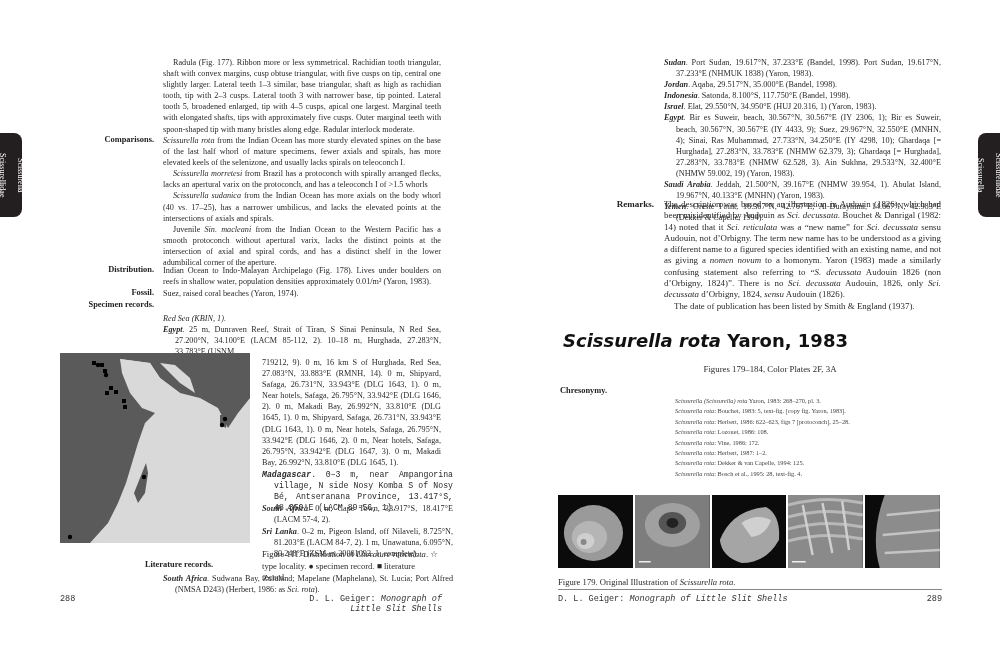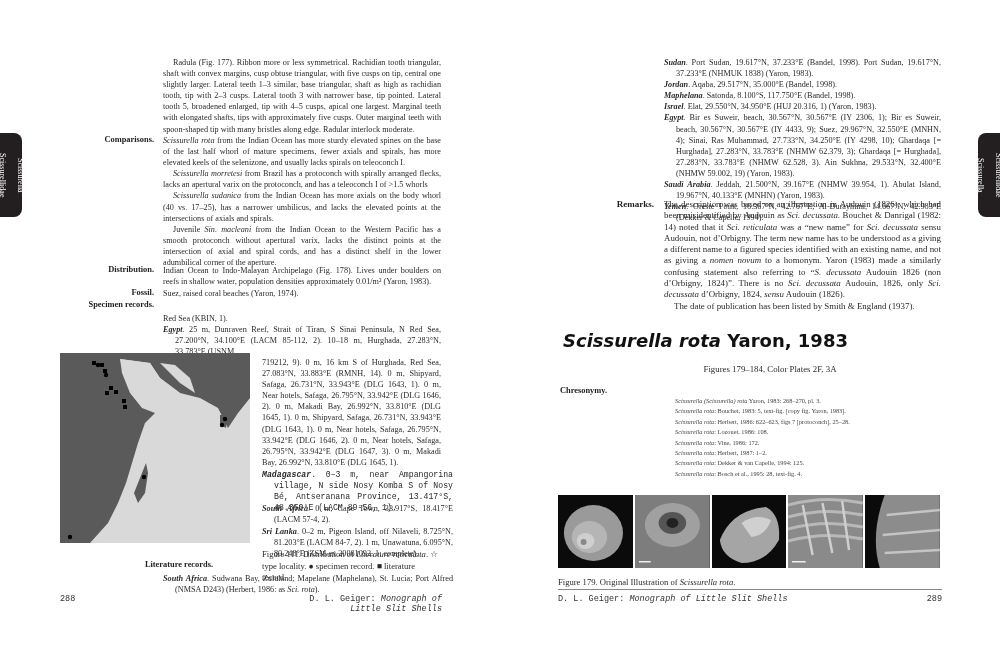--- a/index.html
+++ b/index.html
@@ -50,21 +50,21 @@
   </div>
 
   <div class="label" style="left:60px; top:265px; width:94px;">Distribution.</div>
   <div class="abs txt" style="left:163px; top:265px; width:278px;">Indian Ocean to Indo-Malayan Archipelago (Fig. 178). Lives under boulders on reefs in shallow water, population densities approximately 0.01/m² (Yaron, 1983).</div>
 
   <div class="label" style="left:60px; top:288px; width:94px;">Fossil.</div>
   <div class="abs txt" style="left:163px; top:288px; width:278px;">Suez, raised coral beaches (Yaron, 1974).</div>
 
   <div class="label" style="left:30px; top:300px; width:124px;">Specimen records.</div>
 
-  <div class="abs txt" style="left:163px; top:313px; width:278px;">Red Sea (KBIN, 1).</div>
+  <div class="abs txt" style="left:163px; top:313px; width:278px;font-style:italic;">Red Sea (KBIN, 1).</div>
   <div class="abs txt" style="left:163px; top:324px; width:278px; padding-left:12px; text-indent:-12px; box-sizing:border-box;">
     <span class="bi">Egypt</span><span>. 25 m, Dunraven Reef, Strait of Tiran, S Sinai Peninsula, N Red Sea, 27.200°N, 34.100°E (LACM 85-112, 2). 10–18 m, Hurghada, 27.283°N, 33.783°E (USNM</span>
   </div>
   <div class="abs txt" style="left:262px; top:357px; width:179px;">719212, 9). 0 m, 16 km S of Hurghada, Red Sea, 27.083°N, 33.883°E (RMNH, 14). 0 m, Shipyard, Safaga, 26.731°N, 33.943°E (DLG 1643, 1). 0 m, Near hotels, Safaga, 26.795°N, 33.942°E (DLG 1646, 2). 0 m, Makadi Bay, 26.992°N, 33.810°E (DLG 1645, 1). 0 m, Shipyard, Safaga, 26.731°N, 33.943°E (DLG 1643, 1). 0 m, Near hotels, Safaga, 26.795°N, 33.942°E (DLG 1646, 2). 0 m, Near hotels, Safaga, 26.795°N, 33.942°E (DLG 1647, 3). 0 m, Makadi Bay, 26.992°N, 33.810°E (DLG 1645, 1).</div>
 
   <div class="abs txt hang" style="left:262px; top:469px; width:179px;font-family:Liberation Mono, monospace;">
     <span class="bi">Madagascar</span><span>. 0–3 m, near Ampangorina village, N side Nosy Komba S of Nosy Bé, Antseranana Province, 13.417°S, 48.350°E (LACM 89-56, 1).</span>
   </div>
   <div class="abs txt hang" style="left:262px; top:503px; width:179px;">
     <span class="bi">South Africa</span><span>. 0 m, Cape Town, 33.917°S, 18.417°E (LACM 57-4, 2).</span>
@@ -119,21 +119,21 @@
 
 <div class="page right">
 
   <div class="tab r">
     <span><span>Scissurellidae</span><br><span>Scissurella</span></span>
   </div>
 
   <div class="abs txt" style="left:164px; top:57px; width:277px;">
     <div class="hang"><span class="bi">Sudan</span><span>. Port Sudan, 19.617°N, 37.233°E (Bandel, 1998). Port Sudan, 19.617°N, 37.233°E (NHMUK 1838) (Yaron, 1983).</span></div>
     <div class="hang"><span class="bi">Jordan</span><span>. Aqaba, 29.517°N, 35.000°E (Bandel, 1998).</span></div>
-    <div class="hang"><span class="bi">Maphelana</span><span>. Satonda, 8.100°S, 117.750°E (Bandel, 1998).</span></div>
+    <div class="hang"><span class="bi">Indonesia</span><span>. Satonda, 8.100°S, 117.750°E (Bandel, 1998).</span></div>
     <div class="hang"><span class="bi">Israel</span><span>. Elat, 29.550°N, 34.950°E (HUJ 20.316, 1) (Yaron, 1983).</span></div>
     <div class="hang"><span class="bi">Egypt</span><span>. Bir es Suweir, beach, 30.567°N, 30.567°E (IY 2306, 1); Bir es Suweir, beach, 30.567°N, 30.567°E (IY 4433, 9); Suez, 29.967°N, 32.550°E (MNHN, 4); Sinai, Ras Muhammad, 27.733°N, 34.250°E (IY 4298, 10); Ghardaqa [= Hurghada], 27.283°N, 33.783°E (NHMW 62.379, 3); Ghardaqa [= Hurghada], 27.283°N, 33.783°E (NHMW 62.528, 3). Ain Sukhna, 29.533°N, 32.400°E (NHMW 59.002, 19) (Yaron, 1983).</span></div>
     <div class="hang"><span class="bi">Saudi Arabia</span><span>. Jeddah, 21.500°N, 39.167°E (NHMW 39.954, 1). Abulat Island, 19.967°N, 40.133°E (MNHN) (Yaron, 1983).</span></div>
     <div class="hang"><span class="bi">Yemen</span><span>. Oreste Point, 16.367°N, 42.767°E; Al-Durayhimi, 14.667°N, 42.983°E (Dekker &amp; Capelle, 1994).</span></div>
   </div>
 
   <div class="label" style="left:60px; top:199px; width:94px; font-size:9px;">Remarks.</div>
   <div class="abs" style="left:164px; top:199px; width:277px; font-size:8.9px; line-height:11.3px; text-align:justify;">
     <div id="remarks-p1"><span>The description was based on an illustration in Audouin (1826), which had been misidentified by Audouin as </span><i>Sci. decussata</i><span>. Bouchet &amp; Danrigal (1982: 14) noted that it </span><i>Sci. reticulata</i><span> was a “new name” for </span><i>Sci. decussata</i><span> sensu Audouin, not d’Orbigny. The term new name has to be understood as a giving a different name to a figured species identified with an existing name, and not as giving a </span><i>nomen novum</i><span> to a homonym. Yaron (1983) made a similarly confusing statement also referring to “</span><i>S. decussata</i><span> Audouin 1826 (non d’Orbigny, 1824)”. There is no </span><i>Sci. decussata</i><span> Audouin, 1826, only </span><i>Sci. decussata</i><span> d’Orbigny, 1824, </span><i>sensu</i><span> Audouin (1826).</span></div>
     <div class="ind">The date of publication has been listed by Smith &amp; England (1937).</div>

